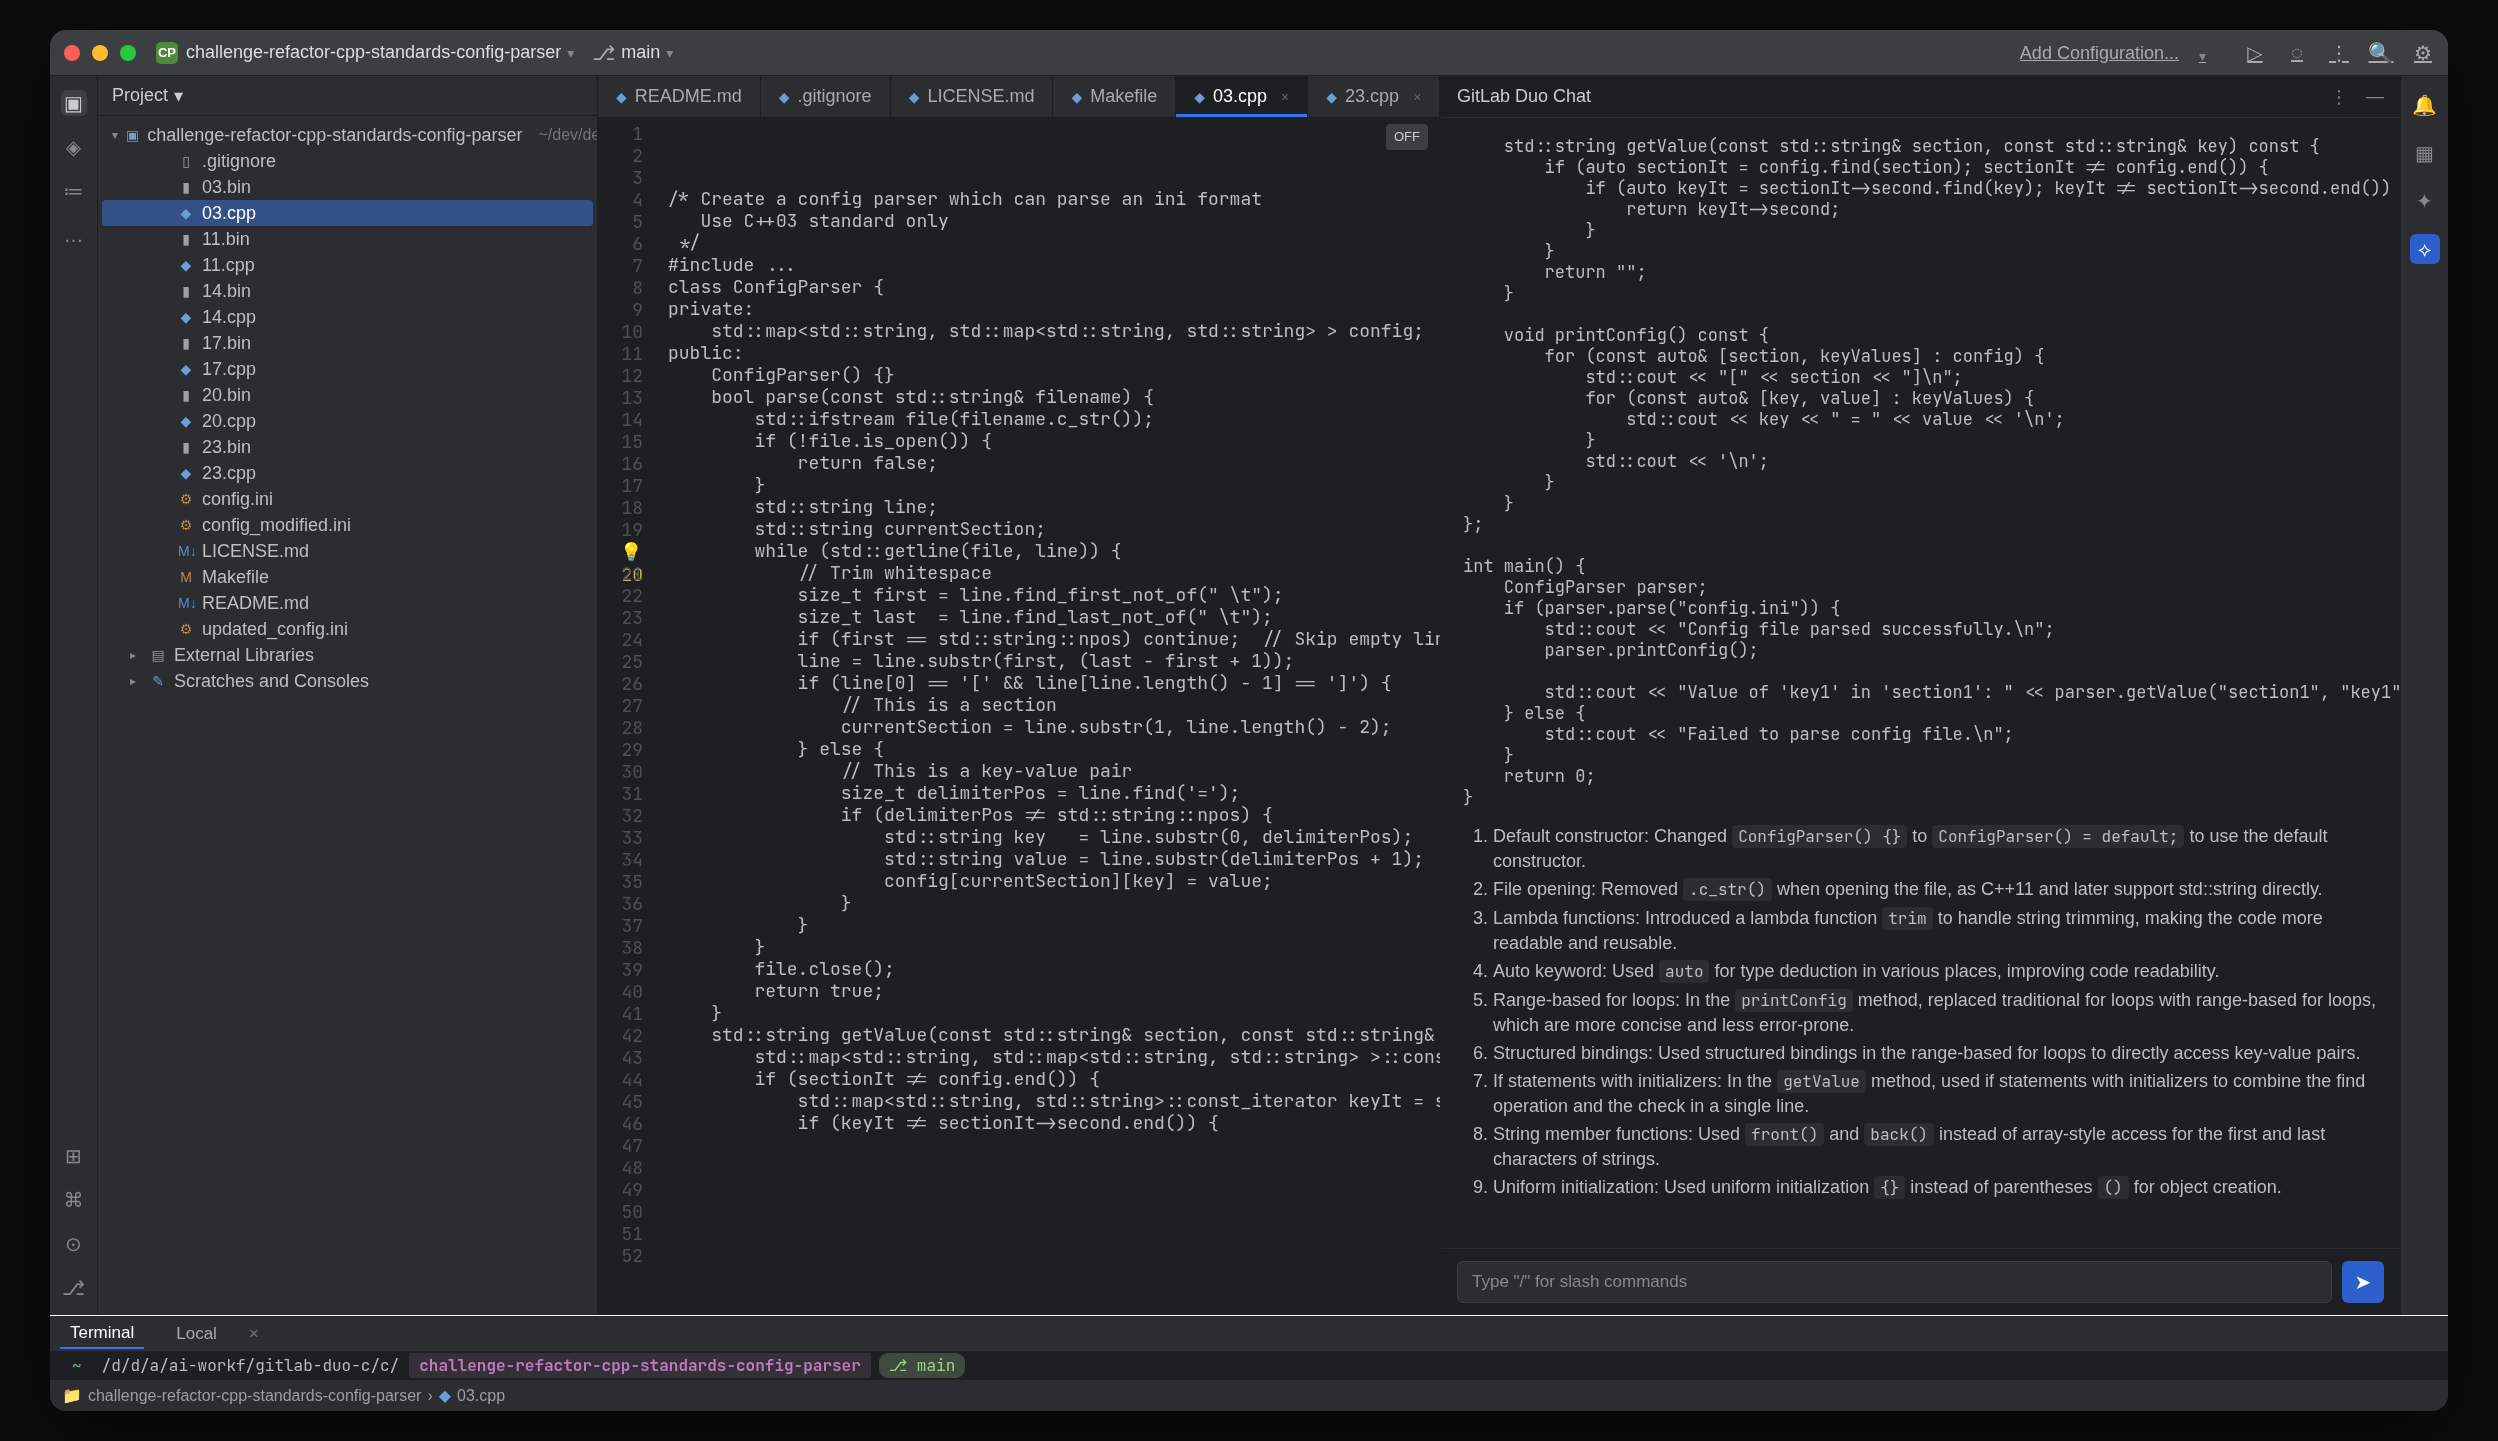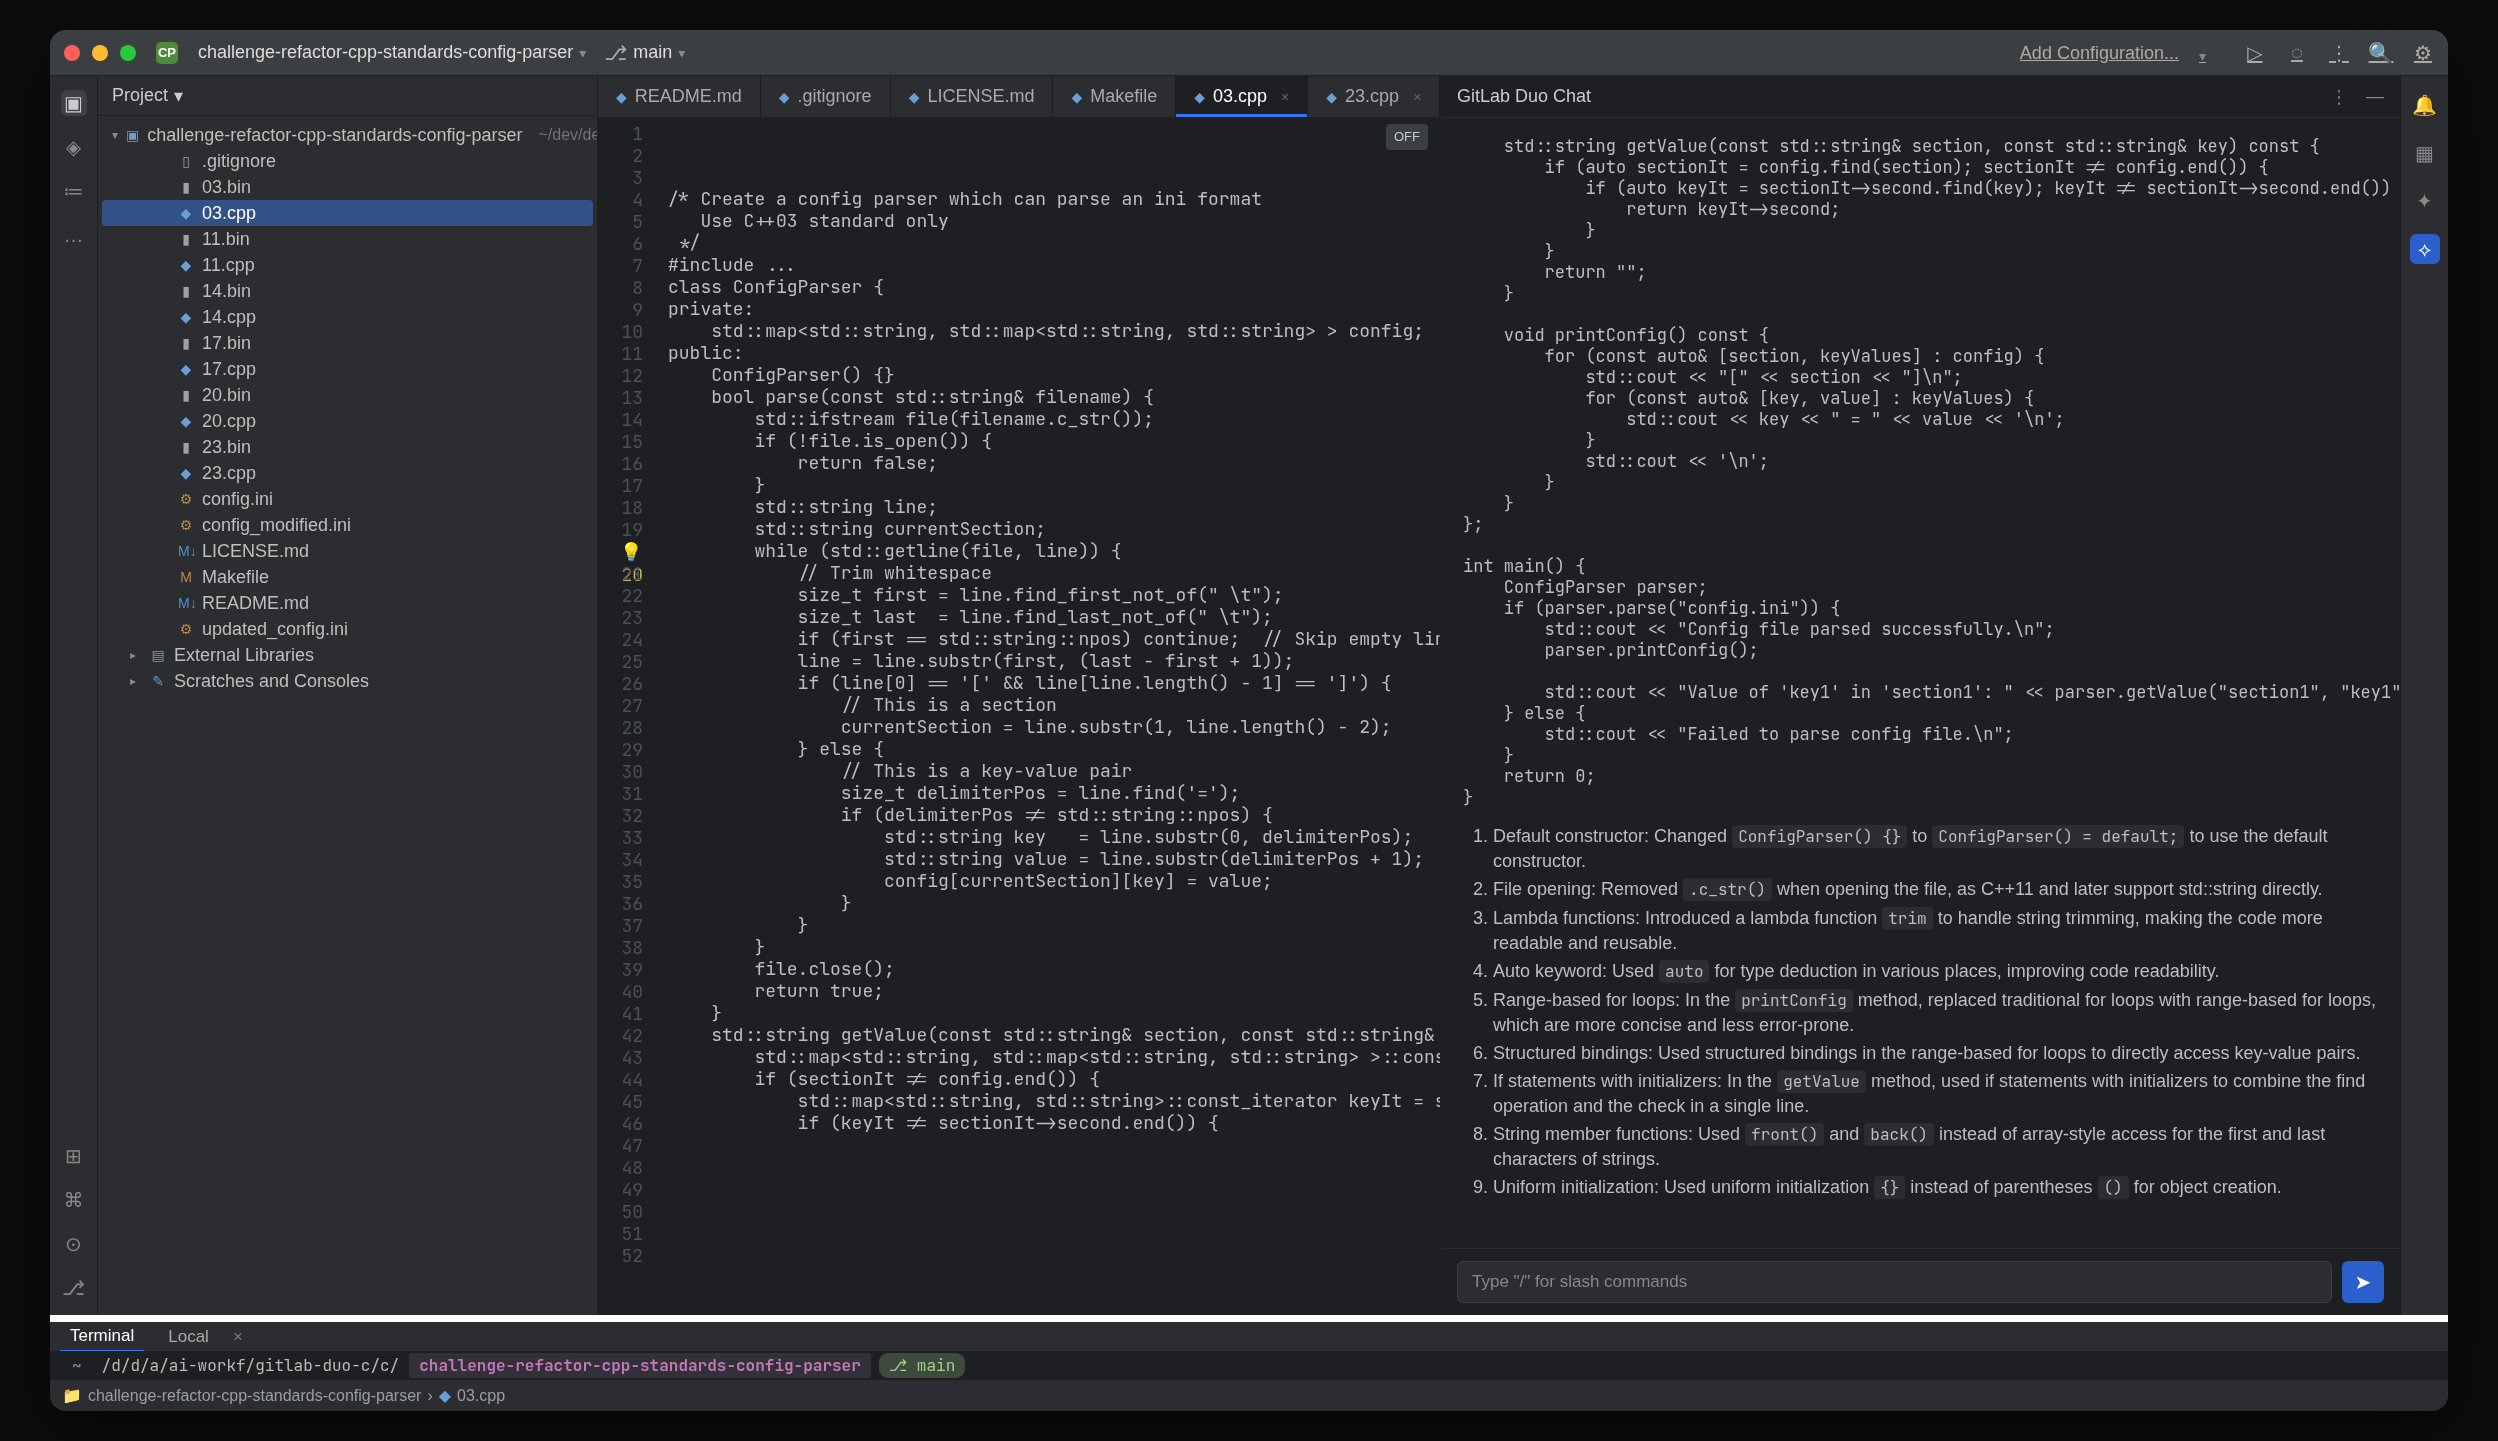--- a/index.html
+++ b/index.html
@@ -25,21 +25,21 @@
   padding: 0 14px;
   background: #3c3f41;
   border-bottom: 1px solid #1e1f22;
 }
 .traffic { display: flex; gap: 12px; margin-right: 20px; }
 .dot { width: 16px; height: 16px; border-radius: 50%; }
 .dot.red { background:#ff5f57; } .dot.yel { background:#febc2e; } .dot.grn { background:#28c840; }
 .proj-badge {
   width: 22px; height: 22px; border-radius: 5px;
   background: #4f8a3d; color: #fff; font-size: 13px; font-weight: 700;
-  display: inline-flex; align-items: center; justify-content: center; margin-right: 20px;
+  display: inline-flex; align-items: center; justify-content: center; margin-right: 8px;
 }
 .titlebar .sel { color:#ddd; font-size: 18px; margin-right: 6px; }
 .titlebar .chev { color:#888; font-size:14px; margin-right: 18px; }
 .branch-ico { color:#aaa; margin-right:6px; }
 .spacer { flex:1; }
 .titlebar-right { display:flex; align-items:flex-end; gap: 20px; color:#aaa;text-decoration:underline; }
 .titlebar-right .lbl { font-size: 18px; }
 .tb-ico { width:22px; height:22px; display:inline-flex; align-items:center; justify-content:center; color:#aaa; }
 
 
@@ -161,22 +161,22 @@
   display:flex; align-items:center;
 }
 .send-btn {
   width:42px; height:42px; background:#2a5fcc; border-radius:6px;
   display:flex; align-items:center; justify-content:center; color:#fff;
 }
 .chat-disclaimer { color:#6f737a; font-size:15px; padding:0 16px 10px; }
 
 
 .bottom-tabs {
-  height:36px; border-top:7px solid #ffffff; background:#2b2d30;
-  display:flex; align-items:center; padding:0 10px; gap:14px; font-size:17px;
+  height:36px; border-top:1px solid #ffffff; background:#2b2d30;
+  display:flex; align-items:center; padding:0 10px; gap:22px; font-size:17px;
 }
 .bottom-tabs .btab { color:#aaa; padding:4px 10px; }
 .bottom-tabs .btab.active { color:#fff; border-bottom:2px solid #3574f0; }
 .terminal-line {
   height:28px; background:#1e1f22; color:#bbb; font-family:'JetBrains Mono',Menlo,Consolas,monospace;
   font-size:16px; display:flex; align-items:center; padding:0 12px;
   border-top:1px solid #1e1f22;
 }
 .terminal-line .seg { padding:2px 10px; border-radius:3px; }
 .terminal-line .tilde { color:#6aab73; }

